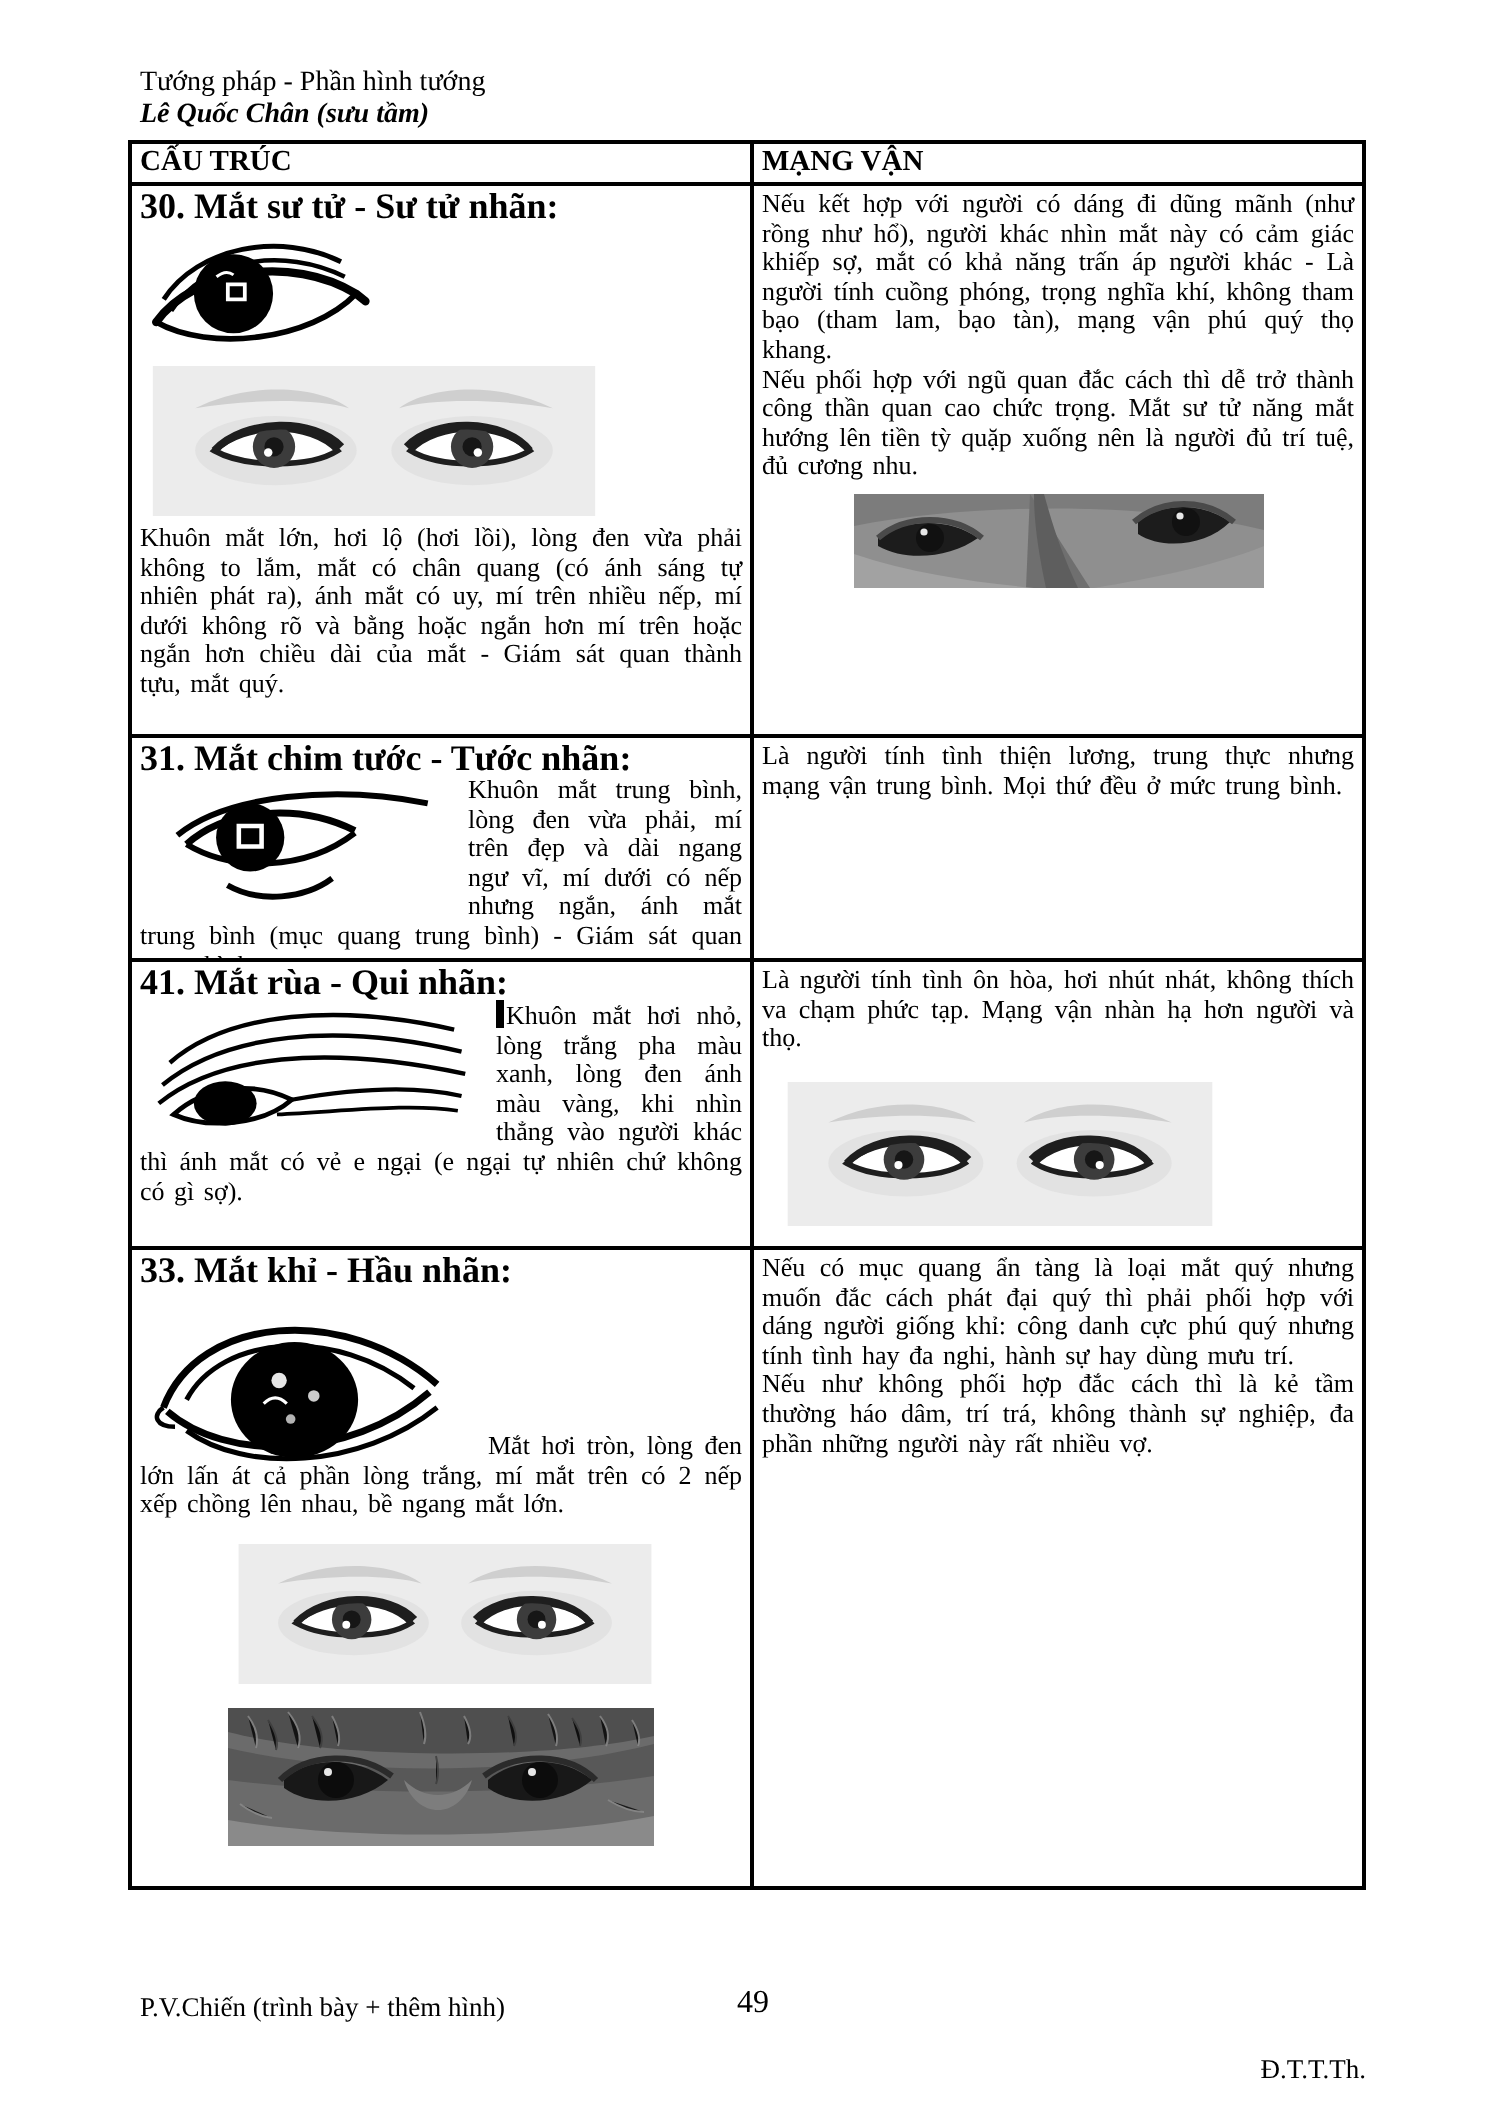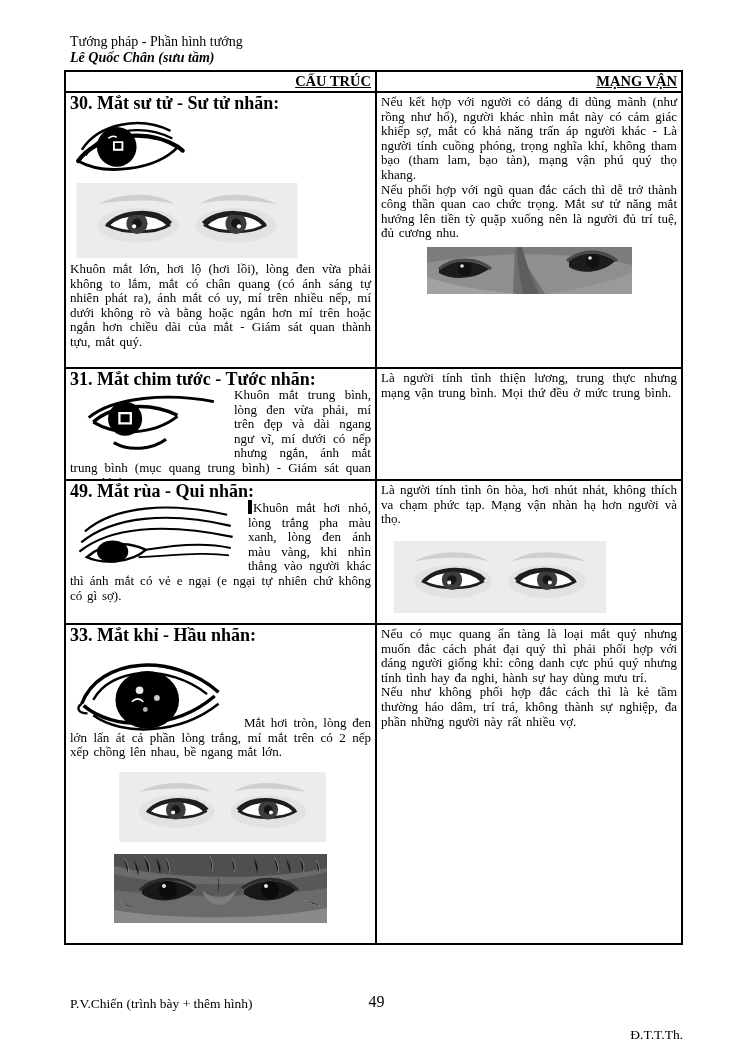--- a/index.html
+++ b/index.html
@@ -15,21 +15,21 @@
   .hdr-right { font-weight:bold; font-style:italic; }
 
   .doc-table {
     position:absolute; left:64px; top:70px; width:619px; height:875px;
     border:2px solid #000; box-sizing:border-box;
     display:flex; flex-direction:column;
   }
   .t-row { display:flex; box-sizing:border-box; border-bottom:2px solid #000; }
   .t-row.last { border-bottom:none; flex:1; }
   .t-head { height:21px; font-weight:bold; font-size:14.5px; }
-  .t-head .cell { text-align:right; padding-top:0; line-height:19px;text-decoration:underline; }
+  .t-head .cell { text-align:left; padding-top:0; line-height:19px; }
   .cell { box-sizing:border-box; padding:2px 4px; overflow:hidden; }
   .c1 { width:311px; border-right:2px solid #000; }
   .c2 { flex:1; }
   .row-title { font-weight:bold; font-size:18px; line-height:17px; }
   .body-text {
     margin:0; text-align:justify; font-size:13px; line-height:14.6px;
     word-spacing:1.5px;
   }
   .sketch { display:block; }
   .fl { float:left; margin-right:6px; }
@@ -135,21 +135,21 @@
       </svg>
       <p class="body-text">Khuôn mắt trung bình, lòng đen vừa phải, mí trên đẹp và dài ngang ngư vĩ, mí dưới có nếp nhưng ngắn, ánh mắt trung bình (mục quang trung bình) - Giám sát quan trung bình.</p>
     </div>
     <div class="cell c2">
       <p class="body-text">Là người tính tình thiện lương, trung thực nhưng mạng vận trung bình. Mọi thứ đều ở mức trung bình.</p>
     </div>
   </div>
 
   <div class="t-row" style="height:144px">
     <div class="cell c1">
-      <div class="row-title">49. Mắt rùa - Qui nhãn:</div>
+      <div class="row-title">41. Mắt rùa - Qui nhãn:</div>
       <svg class="sketch fl" width="172" height="72" viewBox="0 0 178 78">
         <path d="M12 34 C44 6, 104 2, 166 16" fill="none" stroke="#000" stroke-width="2.4"></path>
         <path d="M8 46 C42 18, 102 12, 170 28" fill="none" stroke="#000" stroke-width="2.4"></path>
         <path d="M6 56 C38 30, 96 24, 172 40" fill="none" stroke="#000" stroke-width="2.4"></path>
         <path d="M14 62 C32 46, 58 44, 78 54 C62 68, 32 70, 14 62 Z" fill="#fff" stroke="#000" stroke-width="2.6"></path>
         <ellipse cx="42" cy="56" rx="17" ry="12" fill="#000"></ellipse>
         <path d="M78 54 C112 48, 144 46, 170 52" fill="none" stroke="#000" stroke-width="2.2"></path>
         <path d="M70 62 C110 60, 142 56, 168 60" fill="none" stroke="#000" stroke-width="2"></path>
       </svg>
       <p class="body-text"><span class="cursor-bar"></span><span>Khuôn mắt hơi nhỏ, lòng trắng pha màu xanh, lòng đen ánh màu vàng, khi nhìn thẳng vào người khác thì ánh mắt có vẻ e ngại (e ngại tự nhiên chứ không có gì sợ).</span></p>

